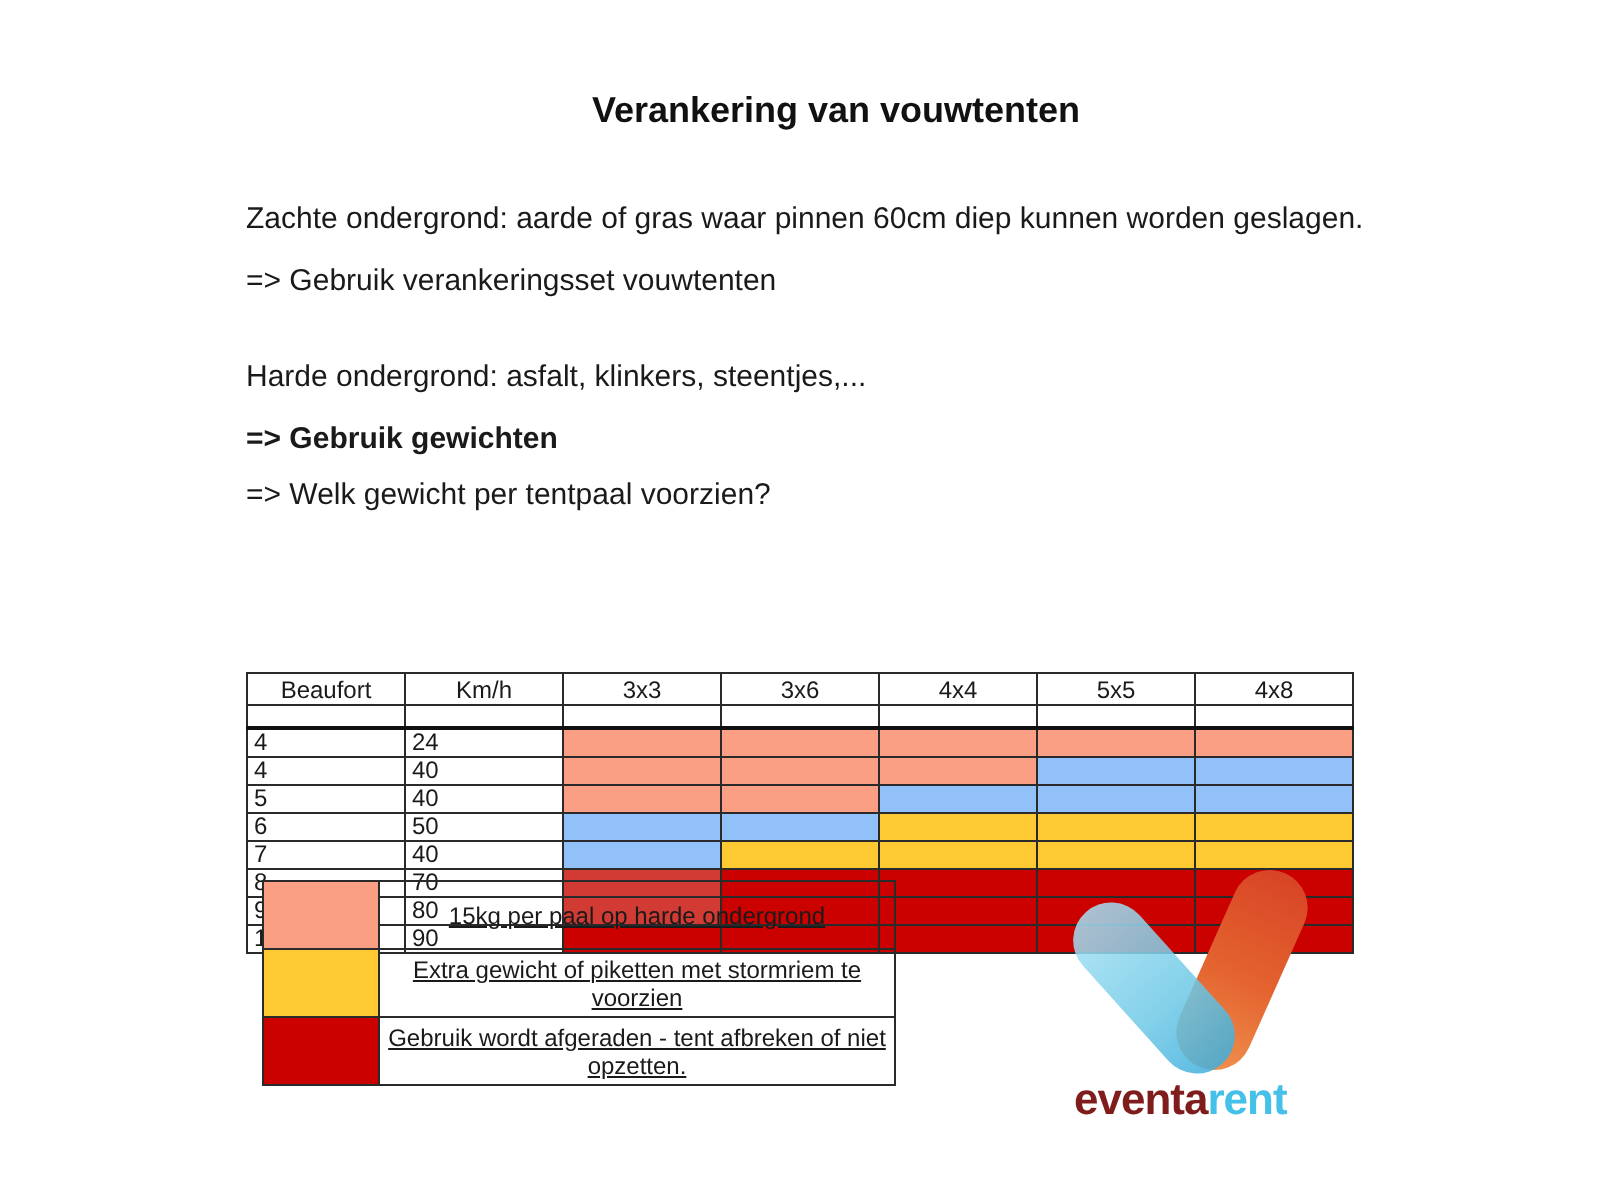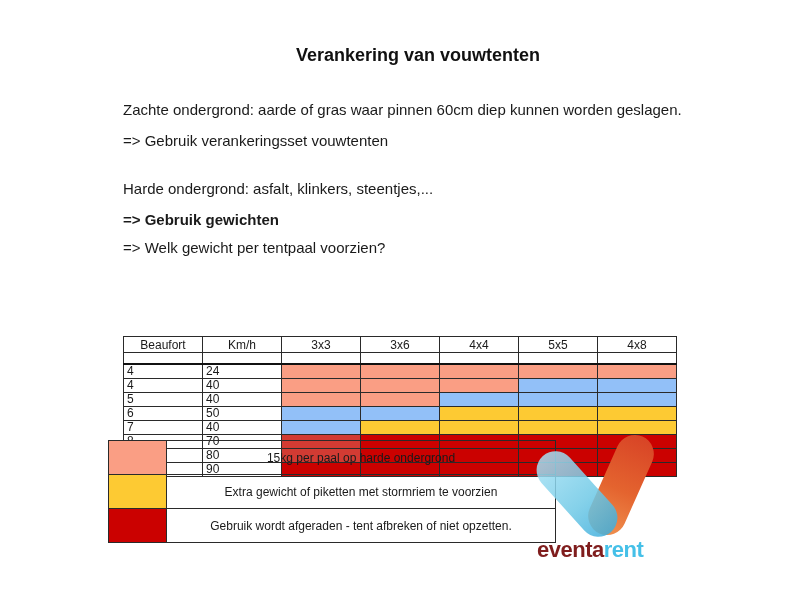--- a/index.html
+++ b/index.html
@@ -30,21 +30,21 @@
   tr.data td{height:13px;}
   td.num{text-align:left;padding-left:3px;background:#ffffff;}
 
   [data-color="salmon"]{background:#FA9E84;}
   [data-color="blue"]{background:#92C0F8;}
   [data-color="yellow"]{background:#FDCA33;}
   [data-color="red"]{background:#CB0100;}
   [data-color="lightred"]{background:#D23B33;}
 
   .legend{
-    position:absolute;left:108px;top:440px;width:448px;table-layout:fixed;font-size:12px;
+    position:absolute;left:131px;top:440px;width:317px;table-layout:fixed;font-size:12px;text-decoration:underline;
   }
   .legend td{border:1px solid #2a2a2a;height:31px;vertical-align:middle;}
   .legend td.swatch{width:55px;}
   .legend td.cap{text-align:center;padding:0 4px;}
 
   .pill{position:absolute;width:38px;border-radius:19px;}
   .pill-orange{
     left:602px;top:432px;height:106px;transform:rotate(24deg);
     background:linear-gradient(180deg,#D84426 0%,#E4642F 55%,#F0914F 100%);
   }

